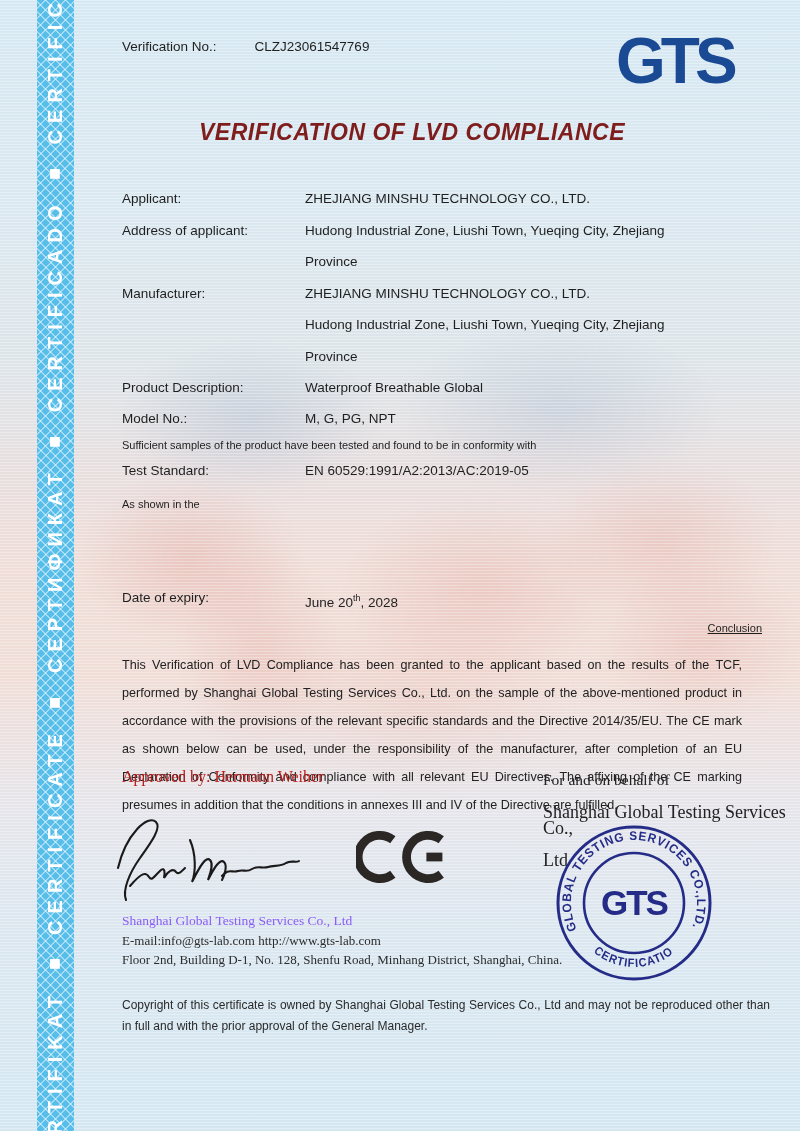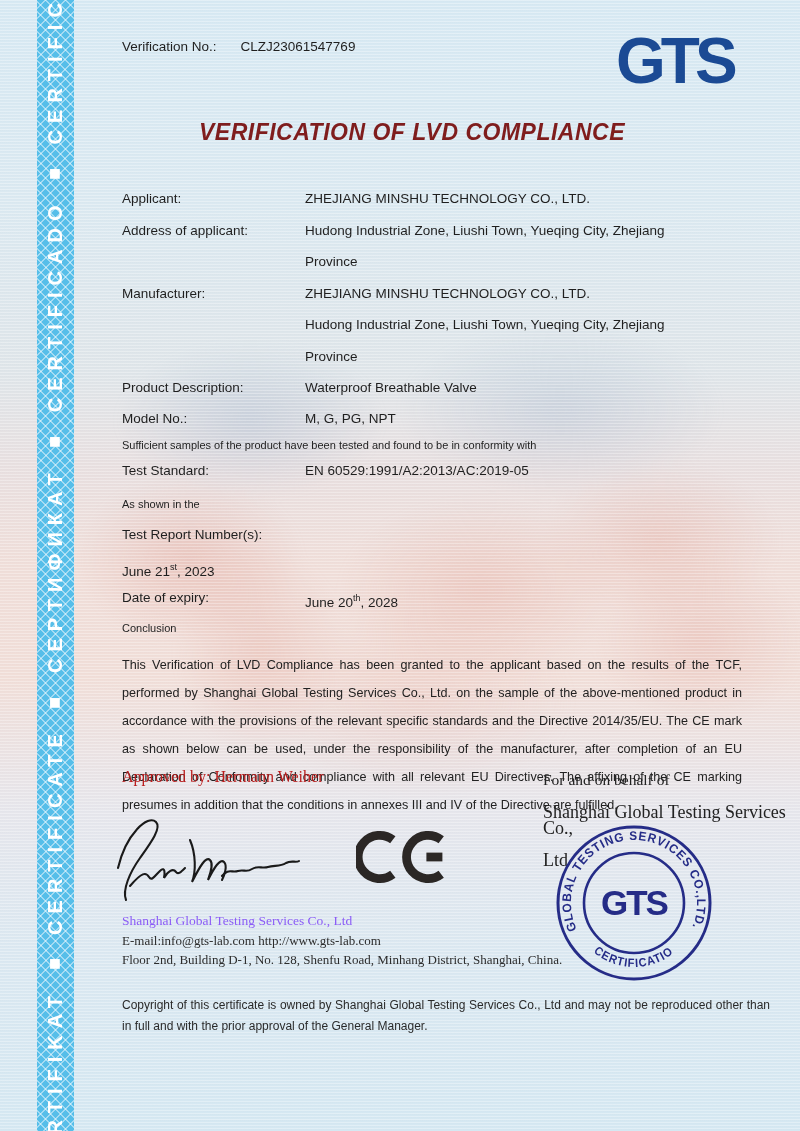--- a/index.html
+++ b/index.html
@@ -33,31 +33,31 @@
   .band{position:absolute;left:37px;top:0;width:37px;height:1131px;background:#56bee9;
     display:flex;align-items:center;justify-content:center;}
   .band::before{content:"";position:absolute;inset:0;
     background:
       repeating-linear-gradient(45deg, rgba(255,255,255,.45) 0 1.4px, rgba(255,255,255,0) 1.4px 7px),
       repeating-linear-gradient(-45deg, rgba(255,255,255,.45) 0 1.4px, rgba(255,255,255,0) 1.4px 7px);}
   .band-text{position:relative;writing-mode:vertical-rl;transform:rotate(180deg);
     color:#ffffff;font-weight:bold;font-size:20px;letter-spacing:7px;white-space:nowrap;}
   
   .verif-row{position:absolute;left:122px;top:39px;font-size:13.5px;}
-  .verif-row .num{margin-left:24px;}
+  .verif-row .num{margin-left:38px;}
   .logo{position:absolute;left:616px;top:24px;font-size:64px;font-weight:800;
     letter-spacing:-5px;color:#1b4a94;font-family:"Liberation Sans",sans-serif;}
   .title{position:absolute;left:62px;top:119px;width:700px;text-align:center;
     font-size:23px;font-weight:bold;font-style:italic;letter-spacing:.5px;color:#7f1d1d;}
   
   .row{position:absolute;left:122px;width:630px;font-size:13.5px;line-height:20px;display:flex;}
   .row .lab{width:183px;flex:0 0 183px;}
   .row .val{flex:1;}
   .full{position:absolute;left:122px;width:640px;font-size:11px;line-height:20px;}
-  .underline{}
+  .underline{text-decoration:underline;text-align:right;}
   sup{font-size:9px;}
   .para{position:absolute;left:122px;top:651px;width:620px;font-size:12.6px;
     line-height:28px;text-align:justify;color:#222;}
   
   .serif{font-family:"Liberation Serif", serif;}
   .approved{position:absolute;left:122px;top:768px;font-size:16px;color:#b91c1c;}
   .behalf{position:absolute;left:543px;top:771px;font-size:15.5px;color:#222;line-height:17px;}
   .behalf .small{font-size:18px;margin-top:16px;line-height:16px;}
   .sig{position:absolute;left:110px;top:810px;}
   .ce{position:absolute;left:356px;top:823px;}
@@ -106,41 +106,39 @@
 <div class="row" style="top:315px">
   <span class="lab"></span>
   <span class="val">Hudong Industrial Zone, Liushi Town, Yueqing City, Zhejiang</span>
 </div>
 <div class="row" style="top:347px">
   <span class="lab"></span>
   <span class="val">Province</span>
 </div>
 <div class="row" style="top:378px">
   <span class="lab">Product Description:</span>
-  <span class="val">Waterproof Breathable Valve</span>
+  <span class="val">Waterproof Breathable Global</span>
 </div>
 <div class="row" style="top:409px">
   <span class="lab">Model No.:</span>
   <span class="val">M, G, PG, NPT</span>
 </div>
 
 <div class="full" style="top:435px">Sufficient samples of the product have been tested and found to be in conformity with</div>
 
 <div class="row" style="top:461px">
   <span class="lab">Test Standard:</span>
   <span class="val">EN 60529:1991/A2:2013/AC:2019-05</span>
 </div>
 
 <div class="full" style="top:494px">As shown in the</div>
 
 <div class="row" style="top:525px">
-  <span class="lab">Test Report Number(s):</span>
 </div>
 <div class="row" style="top:557px">
-  <span class="val"><span>June 21</span><sup>st</sup><span>, 2023</span></span>
 </div>
 <div class="row" style="top:588px">
   <span class="lab">Date of expiry:</span>
   <span class="val"><span>June 20</span><sup>th</sup><span>, 2028</span></span>
 </div>
 
 <div class="full underline" style="top:618px">Conclusion</div>
 
 <div class="para">This Verification of LVD Compliance has been granted to the applicant based on the results of the TCF, performed by Shanghai Global Testing Services Co., Ltd. on the sample of the above-mentioned product in accordance with the provisions of the relevant specific standards and the Directive 2014/35/EU. The CE mark as shown below can be used, under the responsibility of the manufacturer, after completion of an EU Declaration of Conformity and compliance with all relevant EU Directives. The affixing of the CE marking presumes in addition that the conditions in annexes III and IV of the Directive are fulfilled.</div>
 

